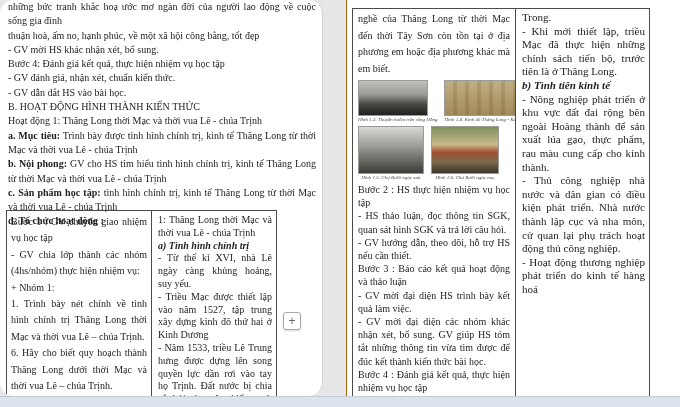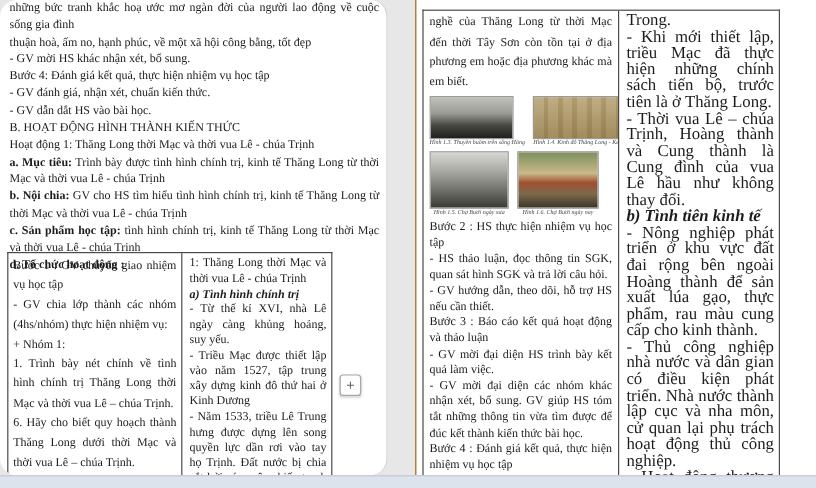--- a/index.html
+++ b/index.html
@@ -34,21 +34,21 @@
 
   
   #tableR{position:absolute;left:5px;top:8px;width:298px;height:388px;
           border:1px solid #4a4a4a;border-bottom:none;box-sizing:border-box;}
   #tableR .cellL2{position:absolute;left:0;top:0;width:163px;height:100%;
           border-right:1px solid #4a4a4a;padding:2px 5px 0 5px;box-sizing:border-box;overflow:hidden;}
   #tableR .cellR2{position:absolute;left:164px;top:0;right:0;height:100%;
           padding:2px 4px 0 5px;box-sizing:border-box;overflow:hidden;}
   .qtext .ln{font-size:10px;line-height:16.5px;}
   .steps .ln{font-size:10px;line-height:13.2px;}
-  #tableR .cellR2 .ln{font-size:14px;line-height:13.6px;}
+  #tableR .cellR2 .ln{font-size:11px;line-height:13.6px;}
 
   
   .figrow{display:flex;gap:7px;margin:3px 0 2px 0;}
   .fig{flex:0 0 auto;text-align:center;}
   .fig .img{border:1px solid #9a9a96;box-sizing:border-box;}
   .fig .cap{font-size:5px;font-style:italic;color:#444;white-space:nowrap;line-height:7px;}
   .img13{width:70px;height:36px;
      background:linear-gradient(180deg,#c2c2bc 0%,#9a9a94 40%,#4a4a44 68%,#20201e 100%);}
   .img14{width:72px;height:36px;
      background:repeating-linear-gradient(90deg,#d9cdb0 0 8px,#c7b893 8px 12px),
@@ -75,21 +75,21 @@
   <div class="bodytext">
       <p class="ln">những bức tranh khắc hoạ ước mơ ngàn đời của người lao động về cuộc sống gia đình</p>
       <p class="ln">thuận hoà, ấm no, hạnh phúc, về một xã hội công bằng, tốt đẹp</p>
       <p class="ln">- GV mời HS khác nhận xét, bổ sung.</p>
       <p class="ln b">Bước 4: Đánh giá kết quả, thực hiện nhiệm vụ học tập</p>
       <p class="ln">- GV đánh giá, nhận xét, chuẩn kiến thức.</p>
       <p class="ln">- GV dẫn dắt HS vào bài học.</p>
       <p class="ln b">B. HOẠT ĐỘNG HÌNH THÀNH KIẾN THỨC</p>
       <p class="ln b">Hoạt động 1: Thăng Long thời Mạc và thời vua Lê - chúa Trịnh</p>
       <p class="ln"><b>a. Mục tiêu:</b> Trình bày được tình hình chính trị, kinh tế Thăng Long từ thời Mạc và thời vua Lê - chúa Trịnh</p>
-      <p class="ln"><b>b. Nội chia:</b> GV cho HS tìm hiểu tình hình chính trị, kinh tế Thăng Long từ thời Mạc và thời vua Lê - chúa Trịnh</p>
+      <p class="ln"><b>b. Nội phong:</b> GV cho HS tìm hiểu tình hình chính trị, kinh tế Thăng Long từ thời Mạc và thời vua Lê - chúa Trịnh</p>
       <p class="ln"><b>c. Sản phẩm học tập:</b> tình hình chính trị, kinh tế Thăng Long từ thời Mạc và thời vua Lê - chúa Trịnh</p>
       <p class="ln"><b>d. Tổ chức hoạt động :</b></p>
     </div>
   <div id="tableL">
     <div class="cellL">
         <p class="ln b">Bước 1 : GV chuyển giao nhiệm vụ học tập</p>
         <p class="ln">- GV chia lớp thành các nhóm (4hs/nhóm) thực hiện nhiệm vụ:</p>
         <p class="ln b">+ Nhóm 1:</p>
         <p class="ln">1. Trình bày nét chính về tình hình chính trị Thăng Long thời Mạc và thời vua Lê – chúa Trịnh.</p>
         <p class="ln">6. Hãy cho biết quy hoạch thành Thăng Long dưới thời Mạc và thời vua Lê – chúa Trịnh.</p>
@@ -138,21 +138,20 @@
           <p class="ln b">Bước 3 : Báo cáo kết quả hoạt động và thảo luận</p>
           <p class="ln">- GV mời đại diện HS trình bày kết quả làm việc.</p>
           <p class="ln">- GV mời đại diện các nhóm khác nhận xét, bổ sung. GV giúp HS tóm tắt những thông tin vừa tìm được để đúc kết thành kiến thức bài học.</p>
           <p class="ln b">Bước 4 : Đánh giá kết quả, thực hiện nhiệm vụ học tập</p>
           <p class="ln">- GV đánh giá, nhận xét, chuẩn kiến thức và rút ra kết luận:</p>
         </div>
     </div>
     <div class="cellR2">
         <p class="ln">Trong.</p>
         <p class="ln">- Khi mới thiết lập, triều Mạc đã thực hiện những chính sách tiến bộ, trước tiên là ở Thăng Long.</p>
-        <p class="ln">- Thời vua Lê – chúa Trịnh, Hoàng thành và Cung thành là Cung đình của vua Lê hầu như không thay đổi.</p>
         <p class="ln bi">b) Tình tiên kinh tế</p>
         <p class="ln">- Nông nghiệp phát triển ở khu vực đất đai rộng bên ngoài Hoàng thành để sản xuất lúa gạo, thực phẩm, rau màu cung cấp cho kinh thành.</p>
         <p class="ln">- Thủ công nghiệp nhà nước và dân gian có điều kiện phát triển. Nhà nước thành lập cục và nha môn, cử quan lại phụ trách hoạt động thủ công nghiệp.</p>
         <p class="ln">- Hoạt động thương nghiệp phát triển do kinh tế hàng hoá</p>
       </div>
   </div>
 </div>
 
 <button class="addbtn">+</button>
 

